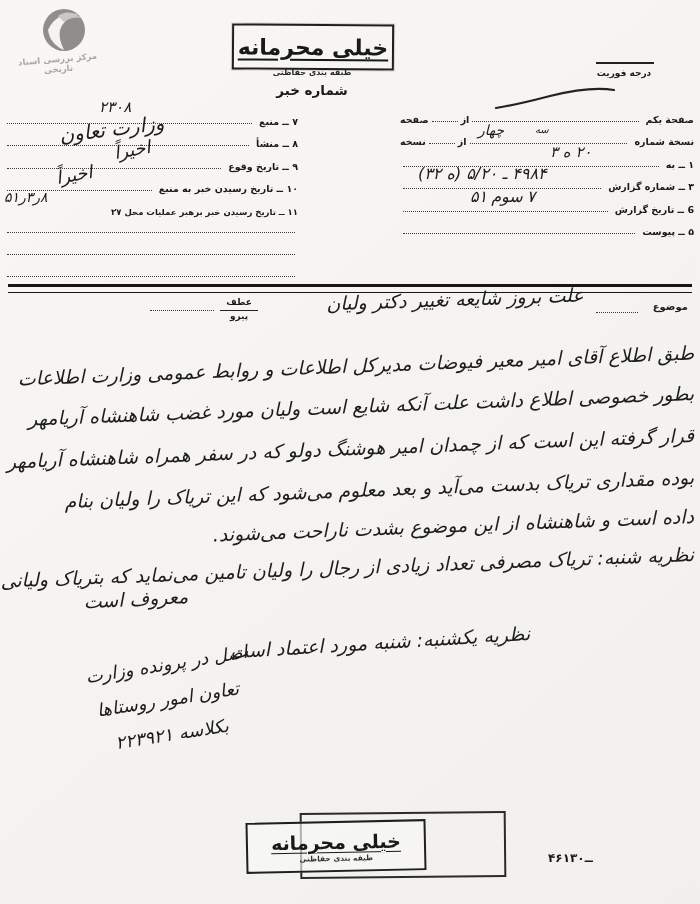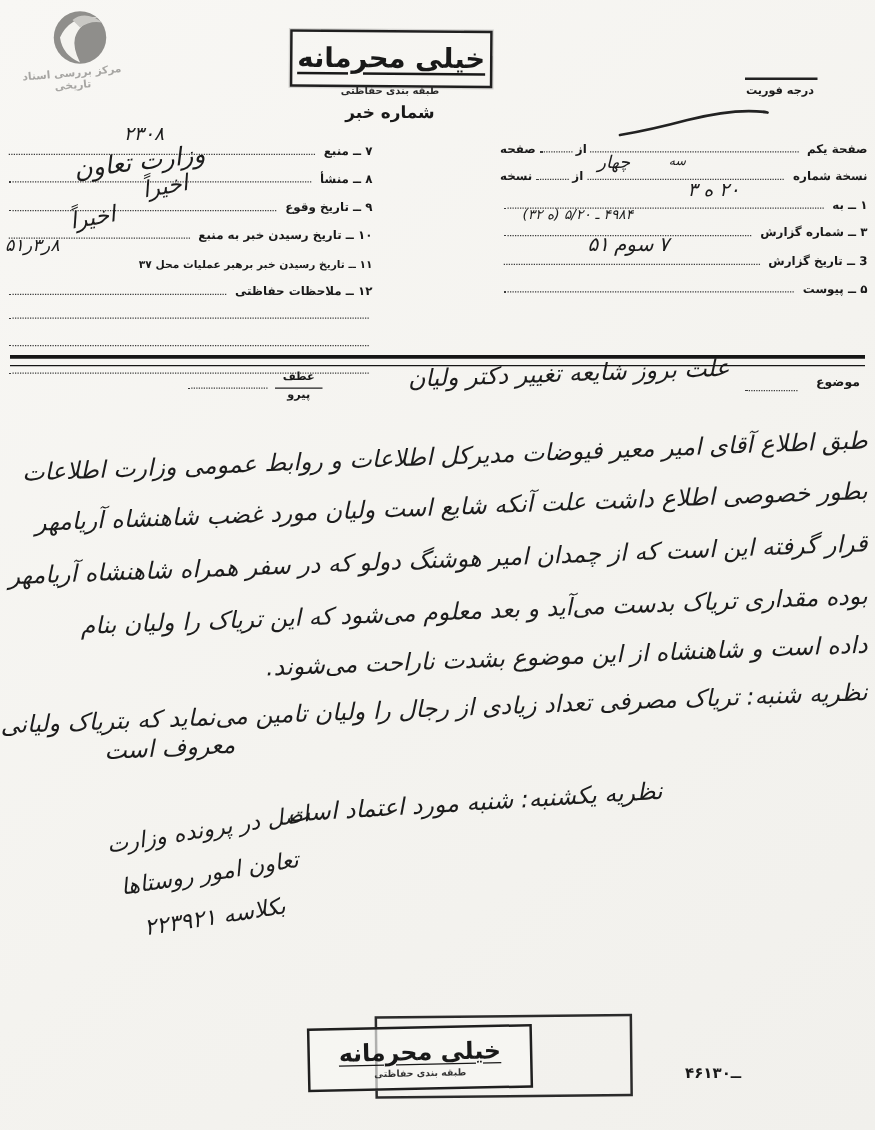--- a/index.html
+++ b/index.html
@@ -112,24 +112,24 @@
     </div>
 
     <div class="frow">
       <span class="lbl">۱ ــ به</span>
       <span class="dots"></span>
       <span class="hv hand" style="left:150px;top:-2px;">۲۰ ه‌ ۳</span>
     </div>
     <div class="frow">
       <span class="lbl">۳ ــ شماره گزارش</span>
       <span class="dots"></span>
-      <span class="hv hand" style="left:18px;top:-4px;font-size:11px;">۴۹۸۴ ـ ۵/۲۰ (ه‌ ۳۲)</span>
-    </div>
-    <div class="frow">
-      <span class="lbl">3 ــ تاریخ گزارش</span>
+      <span class="hv hand" style="left:18px;top:-4px;font-size:16px;">۴۹۸۴ ـ ۵/۲۰ (ه‌ ۳۲)</span>
+    </div>
+    <div class="frow">
+      <span class="lbl">6 ــ تاریخ گزارش</span>
       <span class="dots"></span>
       <span class="hv hand" style="left:70px;top:-3px;font-size:16px;font-family:Liberation Serif, serif;">۷ سوم ۵۱</span>
     </div>
     <div class="frow">
       <span class="lbl">۵ ــ پیوست</span>
       <span class="dots"></span>
     </div>
   </div>
 
   <div class="col col-left">
@@ -149,24 +149,20 @@
       <span class="hv hand" style="left:110px;top:-8px;font-size:18px;transform:rotate(-10deg);">اخیراً</span>
     </div>
     <div class="frow">
       <span class="lbl">۱۰ ــ تاریخ رسیدن خبر به منبع</span>
       <span class="dots"></span>
       <span class="hv hand" style="left:52px;top:-6px;font-size:18px;transform:rotate(-10deg);">اخیراً</span>
     </div>
     <div class="frow" style="font-size:8.5px;">
       <span class="lbl">۱۱ ــ تاریخ رسیدن خبر برهبر عملیات محل ۳۷</span>
       <span class="hv hand" style="left:0;top:-4px;font-size:14px;">۸ر۳ر۵۱</span>
-    </div>
-    <div class="frow">
-      <span class="lbl">۱۲ ــ ملاحظات حفاظتی</span>
-      <span class="dots"></span>
     </div>
     <div class="frow dotline">
         <span class="dots"></span>
       </div>
     <div class="frow dotline">
         <span class="dots"></span>
       </div>
     <div class="frow dotline">
         <span class="dots"></span>
       </div>

